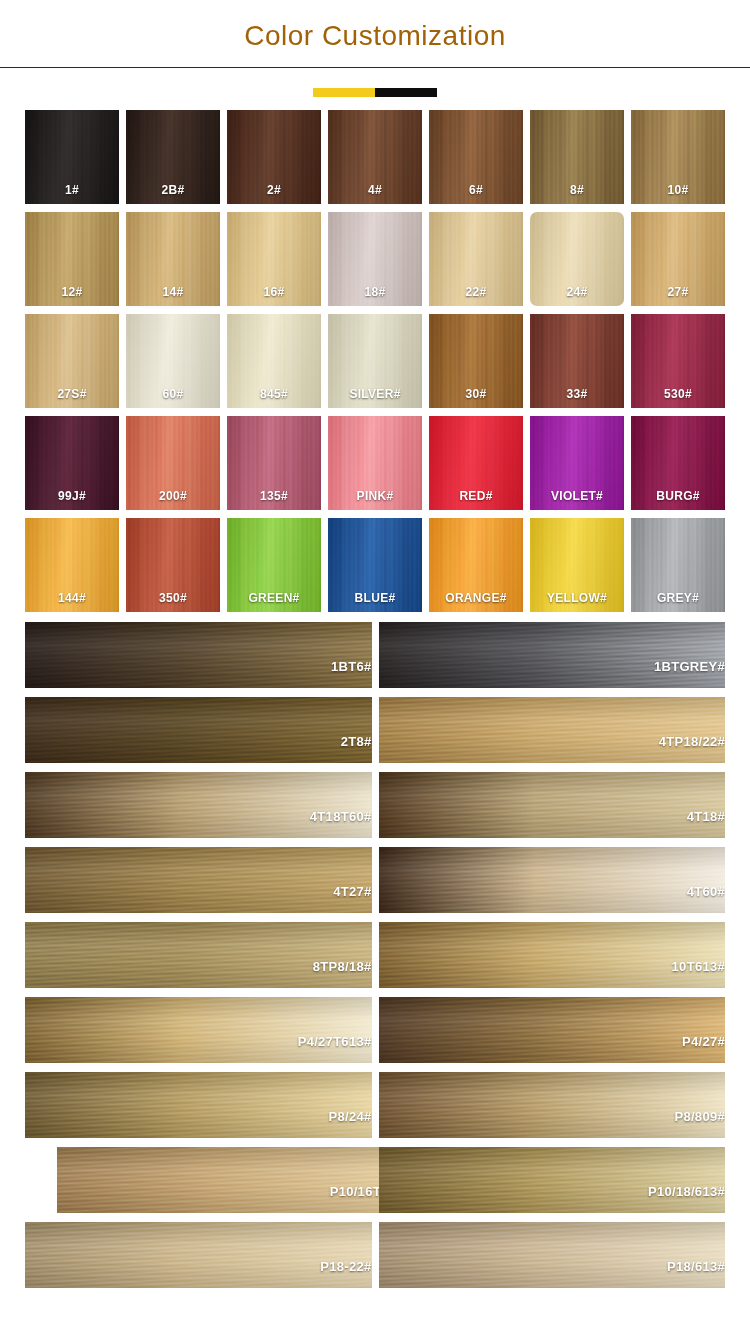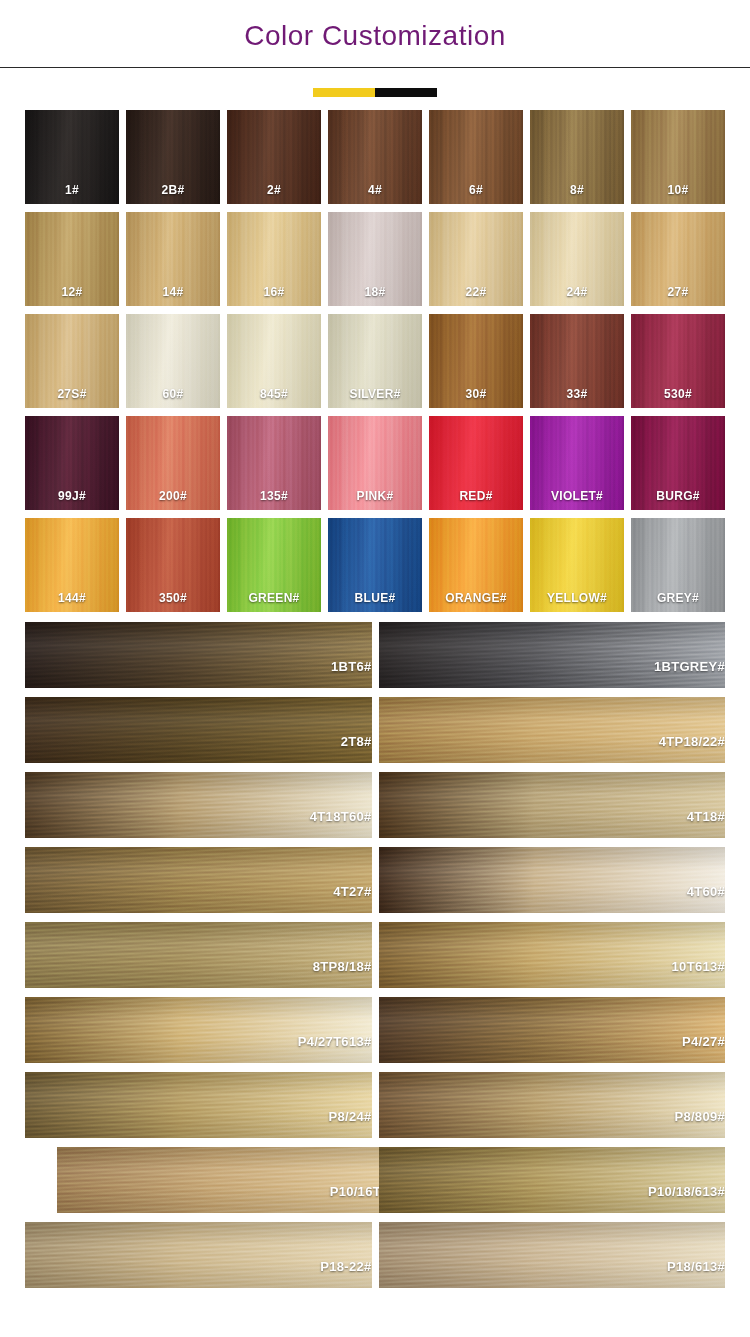--- a/index.html
+++ b/index.html
@@ -13,21 +13,21 @@
   
   .header {
     width: 750px;
     padding-top: 16px;
     text-align: center;
     background: #ffffff;
   }
   .page-title {
     font-size: 28px;
     font-weight: 400;
-    color: #701a75;
+    color: #a16207;
     letter-spacing: .5px;
     line-height: 40px;
     font-family: "Liberation Sans", sans-serif;
   }
   .title-rule {
     width: 750px;
     height: 1px;
     background: #2a2a2a;
     margin-top: 11px;
   }
@@ -218,21 +218,21 @@
     <div class="swatch" style="background: linear-gradient(92deg, rgb(207, 192, 188) 0%, rgb(222, 210, 208) 48%, rgb(207, 192, 188) 100%);">
       <div class="fibers"></div>
       <div class="shade"></div>
       <div class="swatch-label">18#</div>
     </div>
     <div class="swatch" style="background: linear-gradient(92deg, rgb(220, 193, 137) 0%, rgb(233, 211, 165) 48%, rgb(220, 193, 137) 100%);">
       <div class="fibers"></div>
       <div class="shade"></div>
       <div class="swatch-label">22#</div>
     </div>
-    <div class="swatch" style="background: linear-gradient(92deg, rgb(226, 207, 159) 0%, rgb(238, 223, 185) 48%, rgb(226, 207, 159) 100%);">
+    <div class="swatch" style="background: linear-gradient(92deg, rgb(226, 207, 159) 0%, rgb(238, 223, 185) 48%, rgb(226, 207, 159) 100%); border-radius: 7px;">
       <div class="fibers"></div>
       <div class="shade"></div>
       <div class="swatch-label">24#</div>
     </div>
     <div class="swatch" style="background: linear-gradient(92deg, rgb(205, 163, 95) 0%, rgb(221, 185, 124) 48%, rgb(205, 163, 95) 100%);">
       <div class="fibers"></div>
       <div class="shade"></div>
       <div class="swatch-label">27#</div>
     </div>
     <div class="swatch" style="background: linear-gradient(92deg, rgb(205, 171, 107) 0%, rgb(220, 191, 139) 48%, rgb(205, 171, 107) 100%);">

